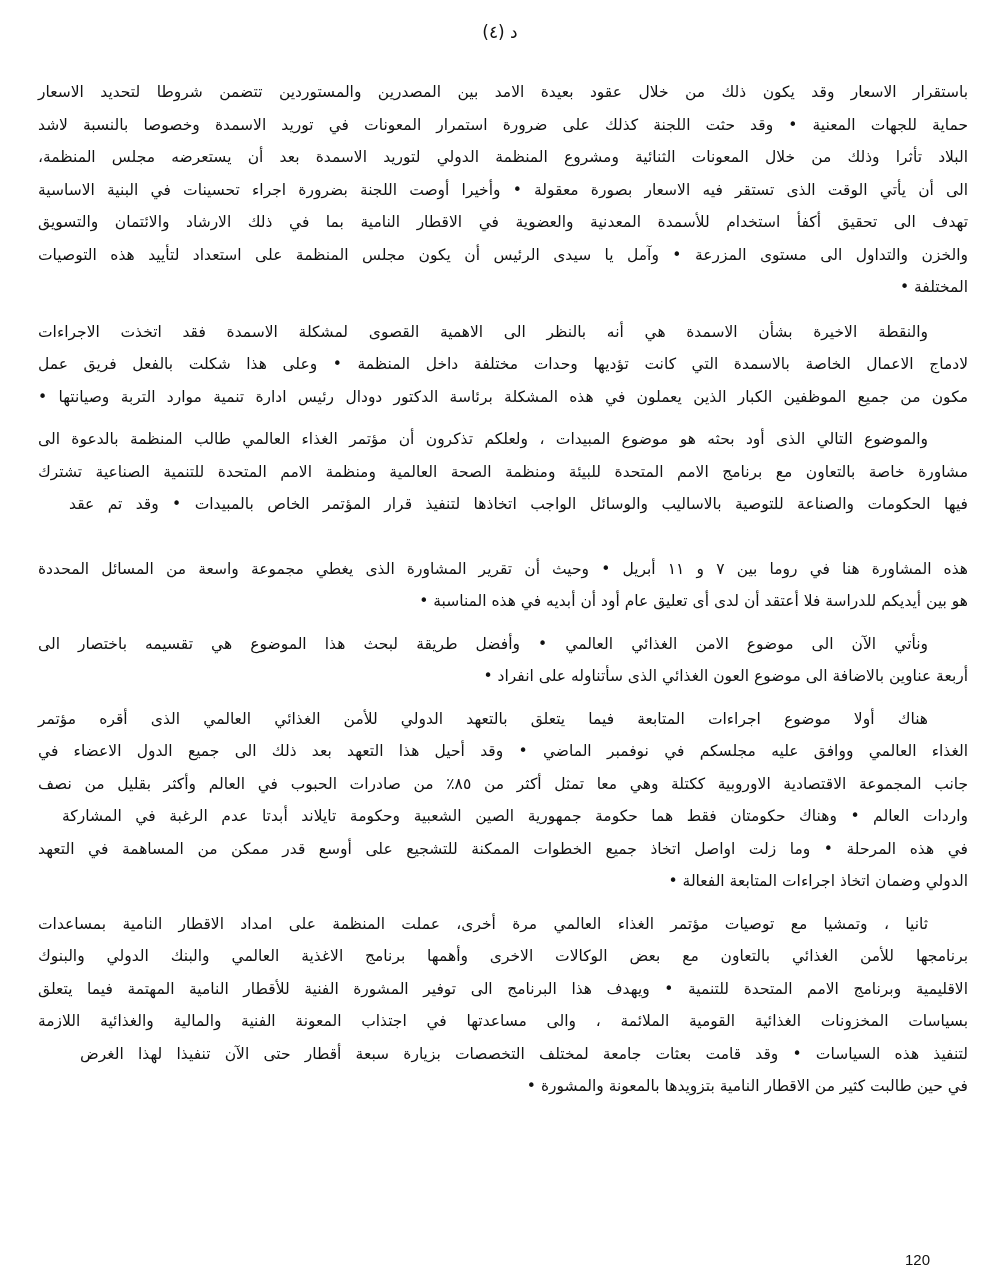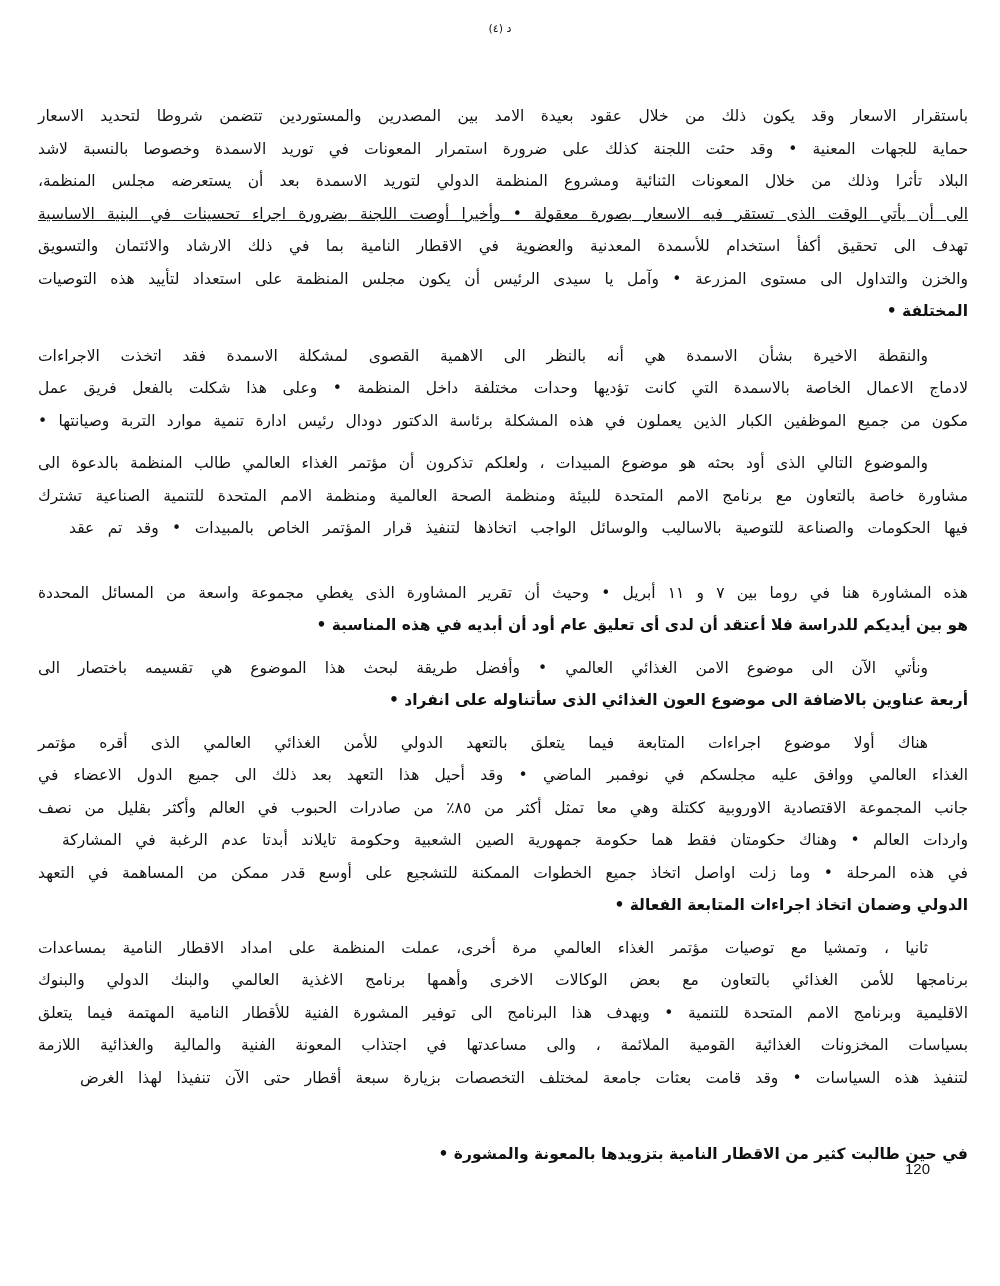--- a/index.html
+++ b/index.html
@@ -2,52 +2,52 @@
 <html><head>
   <meta charset="utf-8">
   <style>
     html, body { margin: 0; padding: 0; background: #ffffff; }
     body {
       width: 1000px; height: 1286px; position: relative; overflow: hidden;
       font-family: "DejaVu Sans", sans-serif; color: #111;
     }
     .page-header {
       position: absolute; top: 22px; left: 0; width: 1000px;
-      text-align: center; font-size: 11px; direction: rtl;
+      text-align: center; font-size: 17px; direction: rtl;
     }
     .body-text {
-      position: absolute; top: 100px; left: 38px; width: 930px;
+      position: absolute; top: 76px; left: 38px; width: 930px;
       direction: rtl;
     }
     .para { margin: 0; }
     .line {
       display: block; font-size: 15.5px; line-height: 32.5px;
       text-align: justify; text-align-last: justify; white-space: nowrap;
       font-weight: 500;
     }
-    .line.last { text-align-last: right; font-weight: bold; }
+    .line.last { text-align-last: right; }
     .line.indent { padding-right: 40px; }
     .gap1 { height: 12px; }
     .gap2 { height: 10px; }
     .page-number {
-      position: absolute; top: 1160px; left: 905px;
+      position: absolute; top: 1251px; left: 905px;
       font-family: "Liberation Sans", sans-serif; font-size: 15px;
     }
   </style>
 </head>
 <body>
 
 <div class="page-header">د (٤)</div>
 
 <div class="body-text">
   <div class="para">
     <span class="line" style="white-space: normal;">باستقرار الاسعار وقد يكون ذلك من خلال عقود بعيدة الامد بين المصدرين والمستوردين تتضمن شروطا لتحديد الاسعار</span>
     <span class="line" style="white-space: normal;">حماية للجهات المعنية • وقد حثت اللجنة كذلك على ضرورة استمرار المعونات في توريد الاسمدة وخصوصا بالنسبة لاشد</span>
     <span class="line" style="white-space: normal;">البلاد تأثرا وذلك من خلال المعونات الثنائية ومشروع المنظمة الدولي لتوريد الاسمدة بعد أن يستعرضه مجلس المنظمة،</span>
-    <span class="line" style="white-space: normal; text-decoration: underline;">الى أن يأتي الوقت الذى تستقر فيه الاسعار بصورة معقولة • وأخيرا أوصت اللجنة بضرورة اجراء تحسينات في البنية الاساسية</span>
+    <span class="line" style="white-space: normal;">الى أن يأتي الوقت الذى تستقر فيه الاسعار بصورة معقولة • وأخيرا أوصت اللجنة بضرورة اجراء تحسينات في البنية الاساسية</span>
     <span class="line" style="white-space: normal;">تهدف الى تحقيق أكفأ استخدام للأسمدة المعدنية والعضوية في الاقطار النامية بما في ذلك الارشاد والائتمان والتسويق</span>
     <span class="line" style="white-space: normal;">والخزن والتداول الى مستوى المزرعة • وآمل يا سيدى الرئيس أن يكون مجلس المنظمة على استعداد لتأييد هذه التوصيات</span>
     <span class="line last" style="white-space: normal;">المختلفة •</span>
   </div>
   <div class="gap1"></div>
   <div class="para">
     <span class="line indent" style="white-space: normal;">والنقطة الاخيرة بشأن الاسمدة هي أنه بالنظر الى الاهمية القصوى لمشكلة الاسمدة فقد اتخذت الاجراءات</span>
     <span class="line" style="white-space: normal;">لادماج الاعمال الخاصة بالاسمدة التي كانت تؤديها وحدات مختلفة داخل المنظمة • وعلى هذا شكلت بالفعل فريق عمل</span>
     <span class="line" style="white-space: normal;">مكون من جميع الموظفين الكبار الذين يعملون في هذه المشكلة برئاسة الدكتور دودال رئيس ادارة تنمية موارد التربة وصيانتها •</span>
   </div>
@@ -73,17 +73,17 @@
     <span class="line" style="white-space: normal;">في هذه المرحلة • وما زلت اواصل اتخاذ جميع الخطوات الممكنة للتشجيع على أوسع قدر ممكن من المساهمة في التعهد</span>
     <span class="line last" style="white-space: normal;">الدولي وضمان اتخاذ اجراءات المتابعة الفعالة •</span>
   </div>
   <div class="gap2"></div>
   <div class="para">
     <span class="line indent" style="white-space: normal;">ثانيا ، وتمشيا مع توصيات مؤتمر الغذاء العالمي مرة أخرى، عملت المنظمة على امداد الاقطار النامية بمساعدات</span>
     <span class="line" style="white-space: normal;">برنامجها للأمن الغذائي بالتعاون مع بعض الوكالات الاخرى وأهمها برنامج الاغذية العالمي والبنك الدولي والبنوك</span>
     <span class="line" style="white-space: normal;">الاقليمية وبرنامج الامم المتحدة للتنمية • ويهدف هذا البرنامج الى توفير المشورة الفنية للأقطار النامية المهتمة فيما يتعلق</span>
     <span class="line" style="white-space: normal;">بسياسات المخزونات الغذائية القومية الملائمة ، والى مساعدتها في اجتذاب المعونة الفنية والمالية والغذائية اللازمة</span>
     <span class="line" style="white-space: normal; margin-left: 42px;">لتنفيذ هذه السياسات • وقد قامت بعثات جامعة لمختلف التخصصات بزيارة سبعة أقطار حتى الآن تنفيذا لهذا الغرض</span>
-    <span class="line last" style="white-space: normal; margin-top: 44px;">في حين طالبت كثير من الاقطار النامية بتزويدها بالمعونة والمشورة •</span>
+    <span class="line last" style="white-space: normal;">في حين طالبت كثير من الاقطار النامية بتزويدها بالمعونة والمشورة •</span>
   </div>
 </div>
 
 <div class="page-number">120</div>
 
 </body></html>

